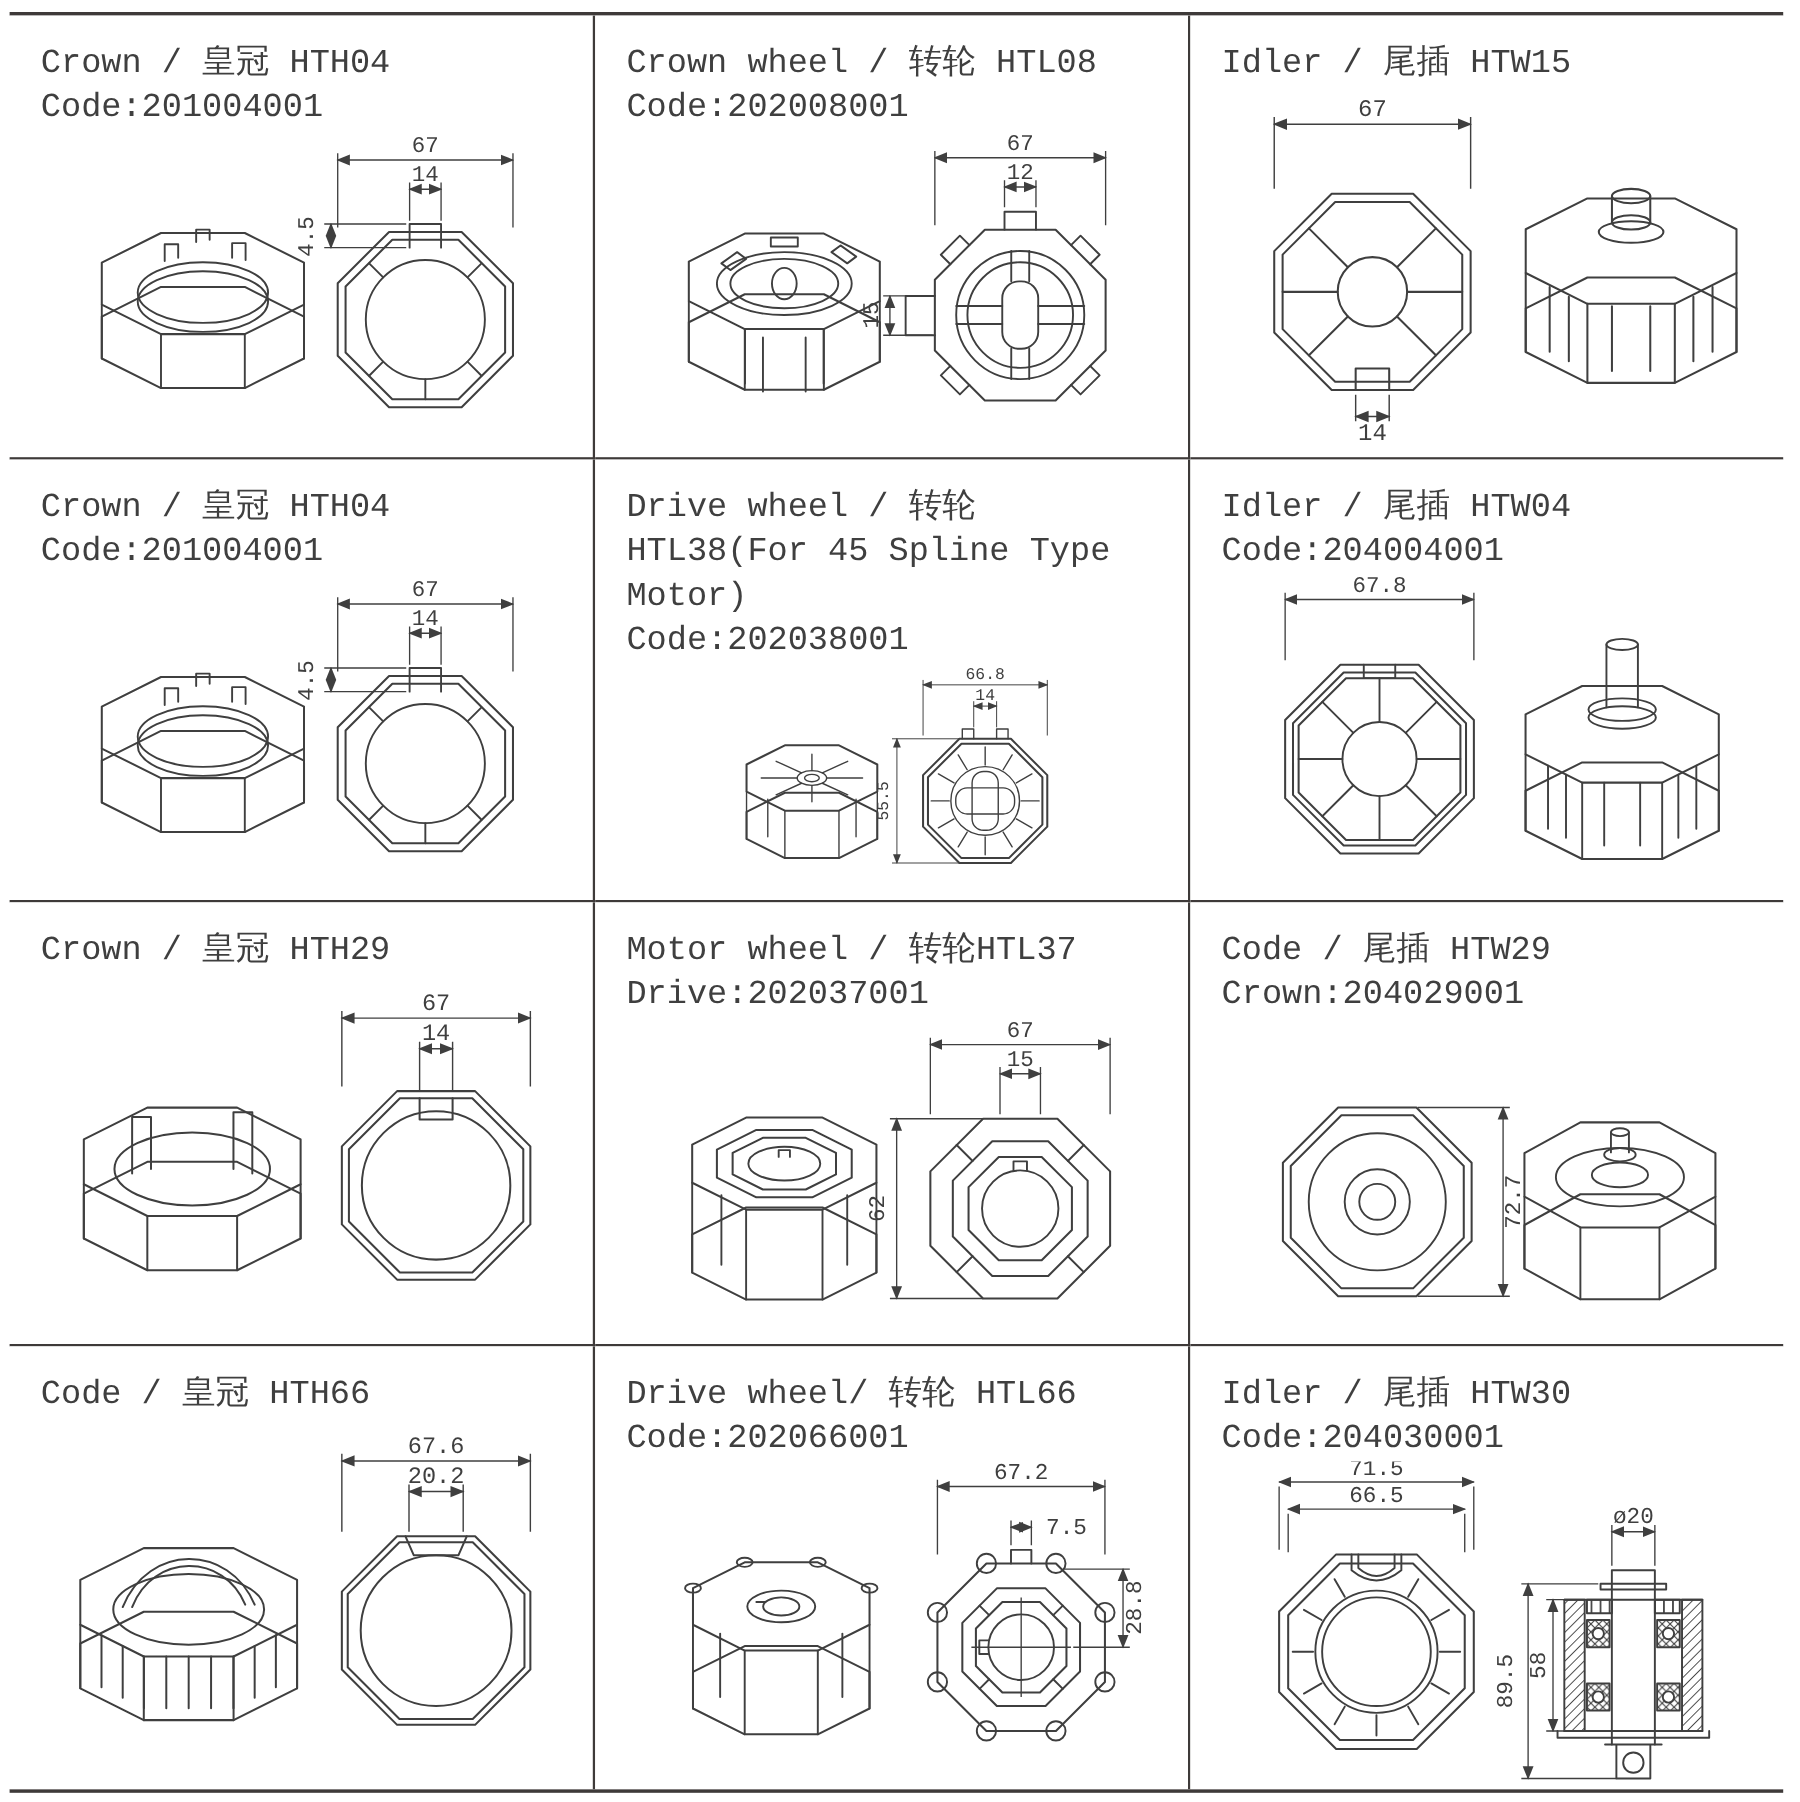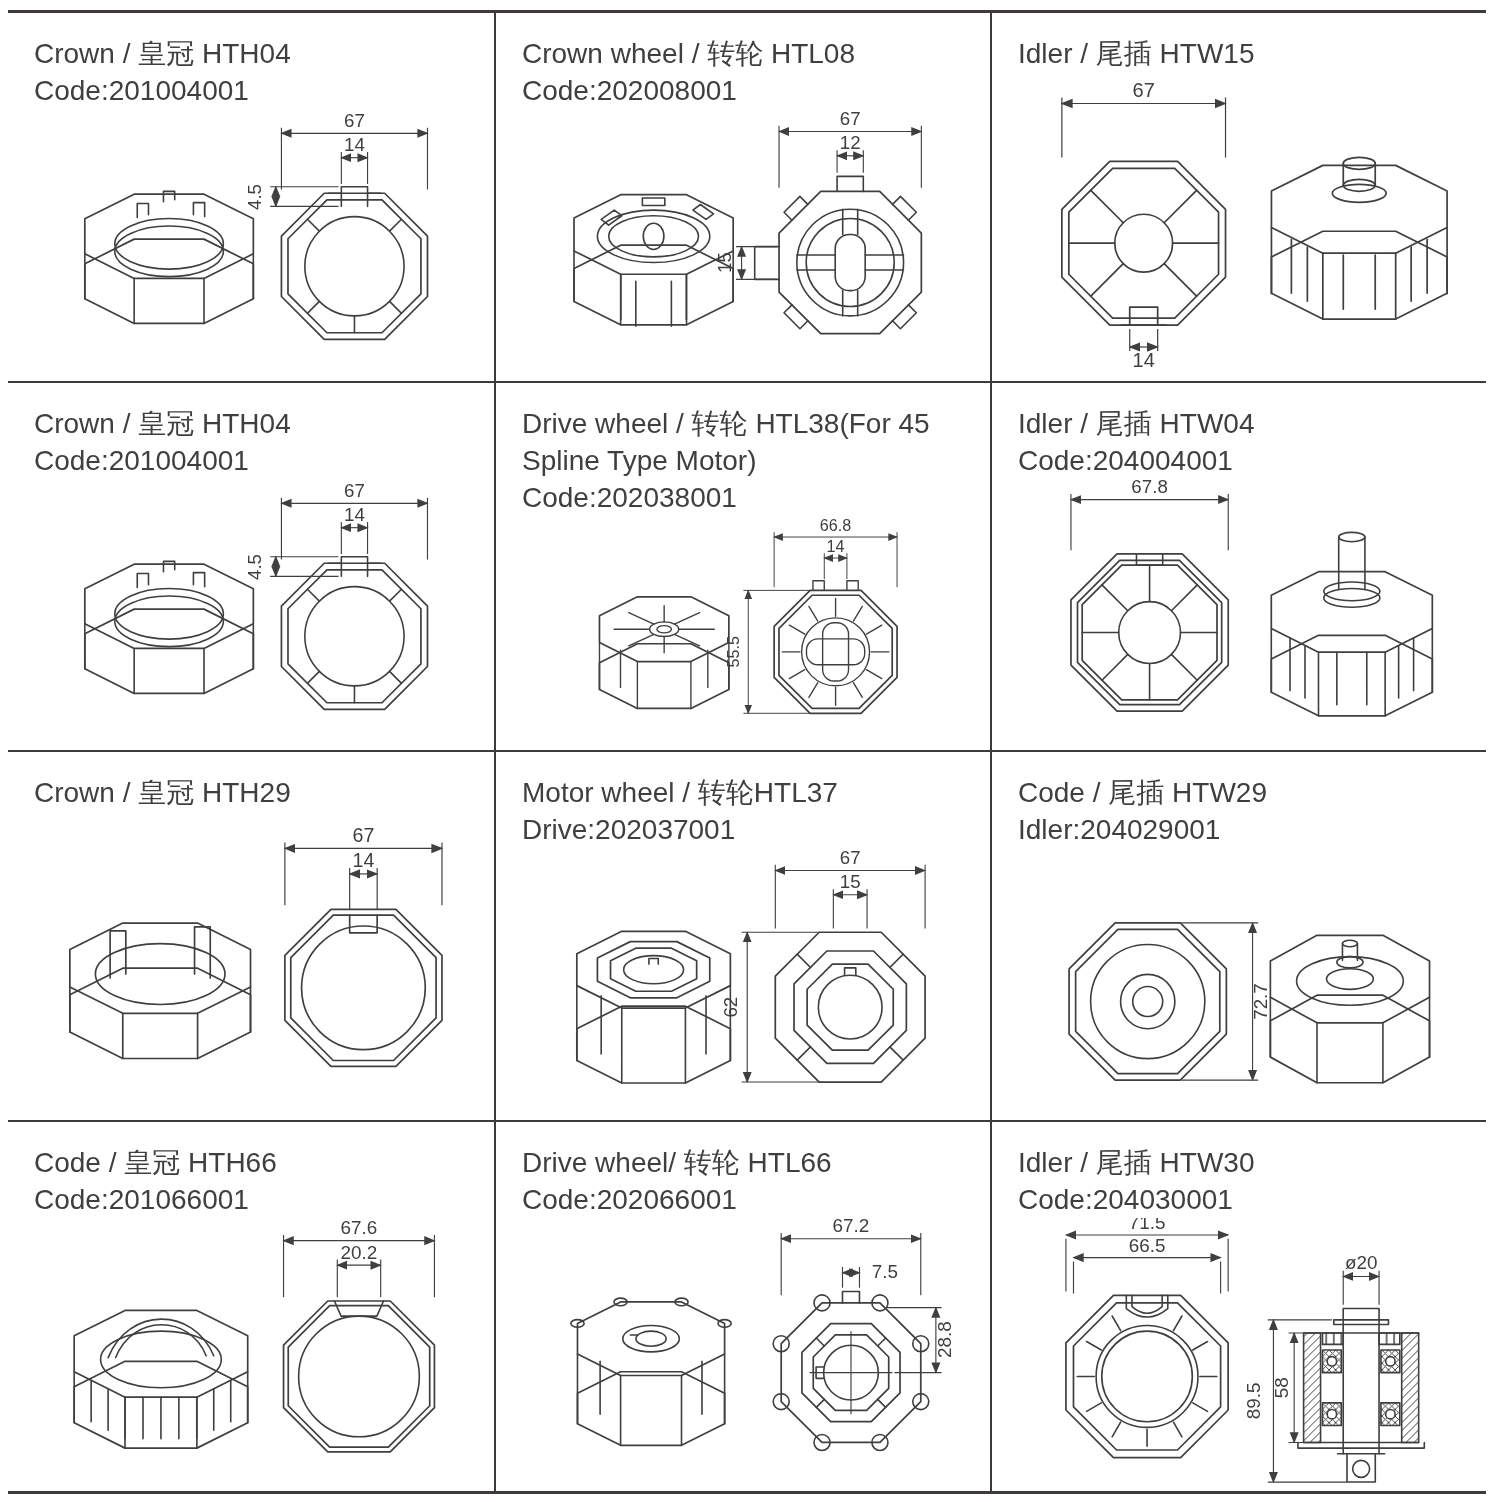--- a/index.html
+++ b/index.html
@@ -1,17 +1,17 @@
 <!DOCTYPE html>
 <html><head>
 <meta charset="utf-8">
 <style>
   html,body{margin:0;padding:0;background:#fff}
   .page{width:1500px;height:1502px;background:#fff;position:relative;
-        font-family:Liberation Sans, sans-serif;}
+        font-family:Liberation Mono, monospace;}
   .grid{position:absolute;left:8px;top:10px;width:1478px;height:1478px;
         display:grid;grid-template-columns:488px 496px 494px;grid-template-rows:repeat(4,1fr);
         border-top:3px solid #3e3a39;border-bottom:3px solid #3e3a39;}
   .cell{border-right:2px solid #3e3a39;display:flex;flex-direction:column;overflow:hidden;background:#fff}
   .cell:nth-child(3n){border-right:none}
   .cell:nth-child(-n+9){border-bottom:2px solid #3e3a39}
   .hdr{padding:22px 18px 0 26px}
   .title,.code{font-size:28px;color:#3f3f3f;line-height:37px;white-space:pre-wrap}
   .art{flex:1 1 auto;min-height:0;width:100%;display:block}
   .ln{fill:none;stroke:#3f3f3f;stroke-width:1.7;stroke-linejoin:round;stroke-linecap:round}
@@ -360,21 +360,21 @@
         <text class="dt" x="362" y="17">67</text>
         <text class="dt" x="362" y="43">15</text>
         <text class="dt" x="241" y="170" transform="rotate(-90,241,170)">62</text>
       </g>
     </svg>
   </div>
 
   <div class="cell">
     <div class="hdr">
       <div class="title">Code / 尾插 HTW29</div>
-      <div class="code">Idler:204029001</div>
+      <div class="code">Crown:204029001</div>
     </div>
     <svg class="art" viewBox="0 0 495 290" preserveAspectRatio="xMidYMid meet">
       <g>
         <g class="ln">
           <use href="#oct84" transform="translate(150,164)"></use>
           <use href="#oct77" transform="translate(150,164)"></use>
           <circle cx="150" cy="164" r="61"></circle>
           <circle cx="150" cy="164" r="29"></circle>
           <circle cx="150" cy="164" r="16"></circle>
         </g>
@@ -393,21 +393,20 @@
         <path d="M358,102 V120 M374,102 V120"></path>
         <ellipse cx="366" cy="102" rx="8" ry="3.5"></ellipse>
         <ellipse cx="366" cy="122" rx="14" ry="6"></ellipse>
       </g>
     </svg>
   </div>
 
   <div class="cell">
     <div class="hdr">
       <div class="title">Code / 皇冠 HTH66</div>
-      <div class="code">Code:201066001</div>
     </div>
     <svg class="art" viewBox="0 0 495 290" preserveAspectRatio="xMidYMid meet">
       <g class="ln">
         <use href="#oct92" transform="translate(152,144) scale(1,0.5)"></use>
         <use href="#oct92" transform="translate(152,198) scale(1,0.5)"></use>
         <path d="M60,163 V217 M244,163 V217 M113.9,190 V244 M190.1,190 V244"></path>
         <ellipse cx="152" cy="150" rx="64" ry="30"></ellipse>
         <path d="M96,148 C118,94 186,94 208,146 M104,148 C122,102 182,102 200,146"></path>
         <path d="M78,172 v44 M96,181 v44 M114,190 v44 M133,190 v44 M152,190 v44 M171,190 v44 M190,190 v44 M208,181 v44 M226,172 v44"></path>
       </g>

